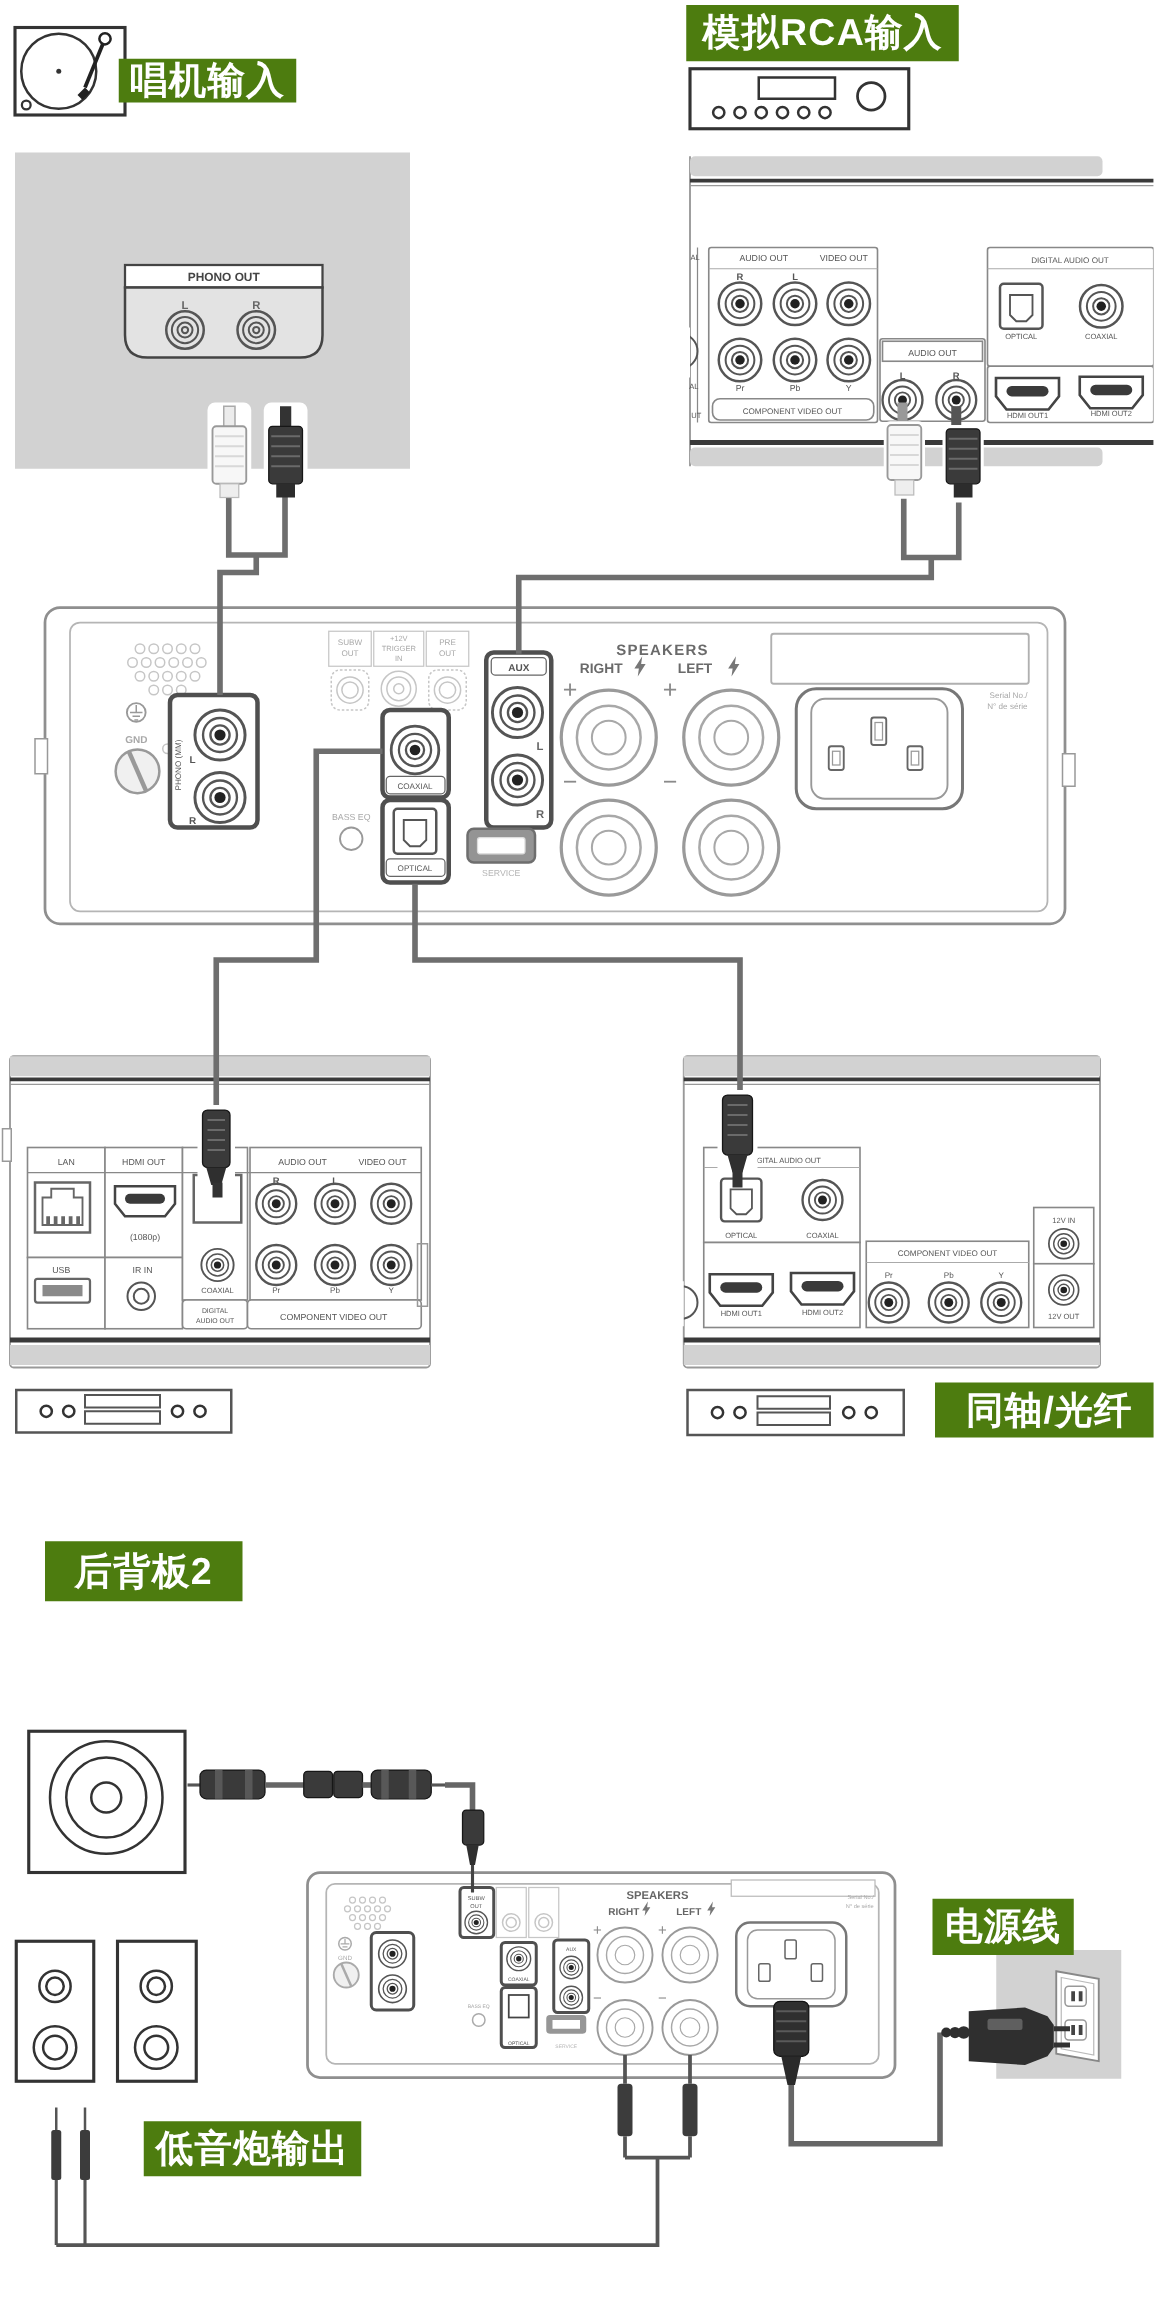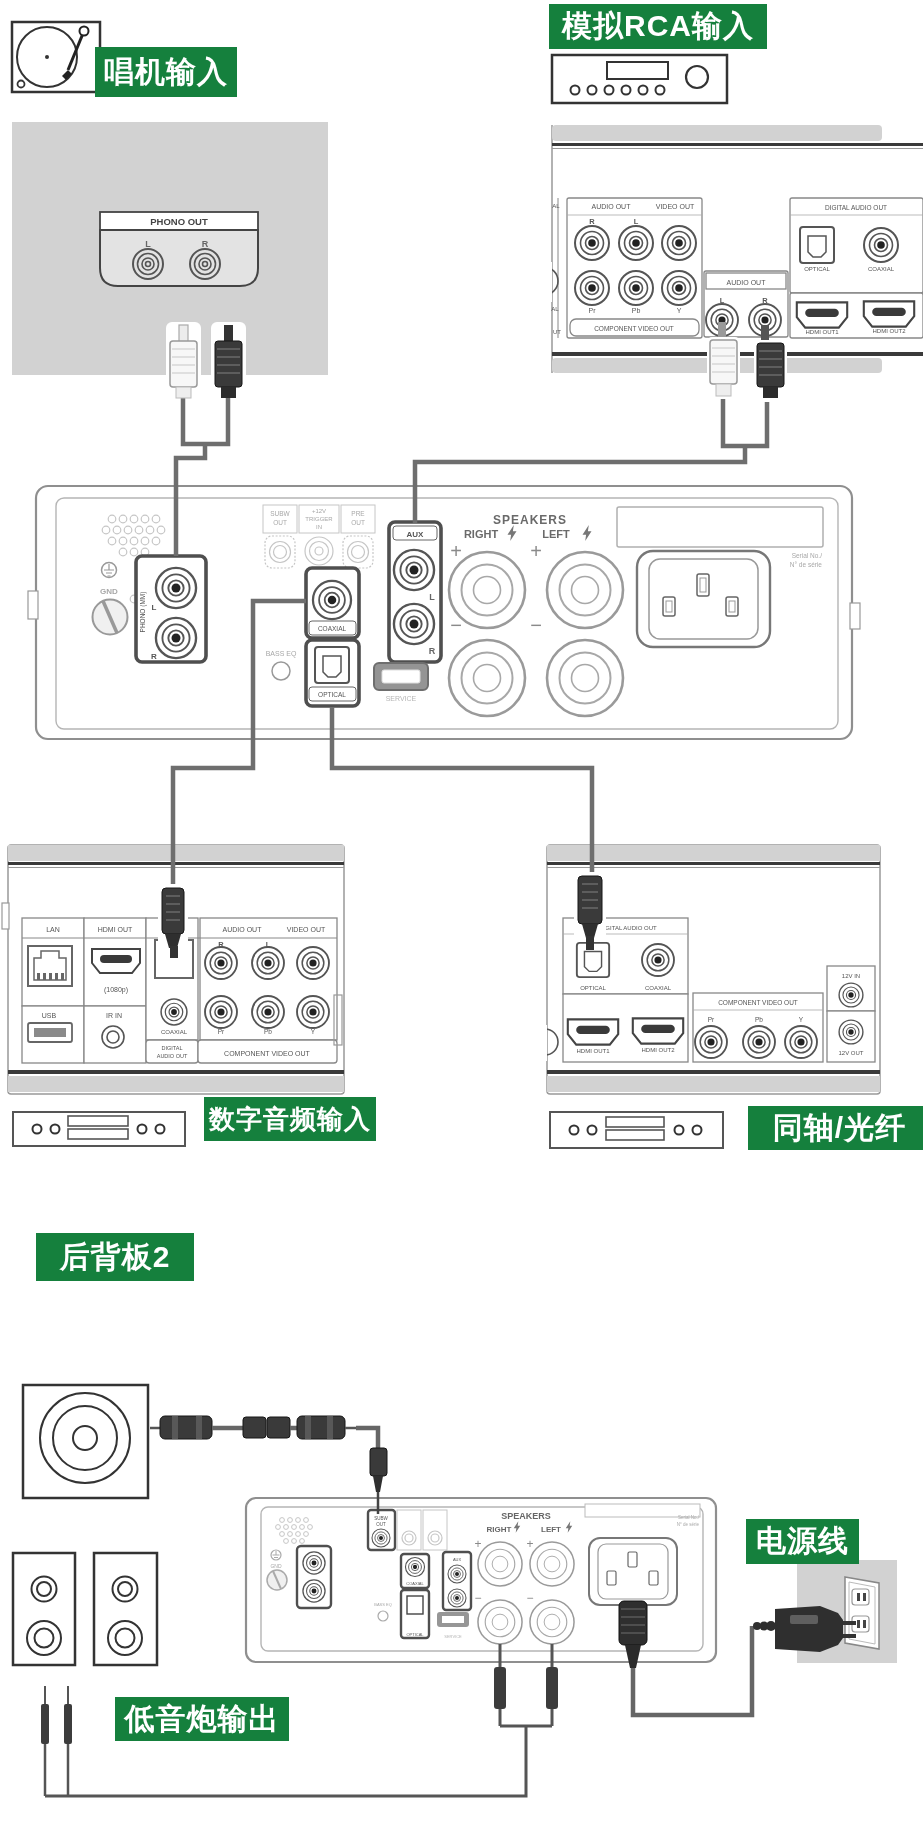--- a/index.html
+++ b/index.html
@@ -1,18 +1,18 @@
 <!DOCTYPE html>
 <html><head>
 <meta charset="utf-8">
 <style>
   html,body{margin:0;padding:0;background:#fff}
   .canvas{position:relative;width:923px;height:1838px;background:#fff;overflow:hidden;font-family:"Liberation Sans",sans-serif}
   .canvas>svg{position:absolute;left:0;top:0}
-  .tag{position:absolute;background:#15803d;color:#fff;font-weight:bold;font-size:30px;
+  .tag{position:absolute;background:#4d7c0f;color:#fff;font-weight:bold;font-size:30px;
        display:flex;align-items:center;justify-content:center;letter-spacing:1px;
        font-family:"Liberation Sans",sans-serif;white-space:nowrap}
   svg text{font-family:"Liberation Sans",sans-serif;fill:#555;text-anchor:middle}
   .t4{font-size:4px}.t45{font-size:4.5px}.t5{font-size:5px}.tD{font-size:5.5px}
   .tC{font-size:6px}.tB{font-size:6.5px}.tA{font-size:7px}
   .tF{font-size:7.5px;font-weight:bold}.tE{font-size:8px;font-weight:bold}
   .t9b{font-size:9px;font-weight:bold;fill:#666}.t95b{font-size:9.5px;font-weight:bold;fill:#444}
   .t8b{font-size:8px;font-weight:bold;fill:#666}
   .tG{font-size:12px;font-weight:bold;fill:#6a6a6a;letter-spacing:1px}
   .tH{font-size:11px;font-weight:bold;fill:#6a6a6a}
@@ -627,21 +627,20 @@
   <path d="M500,1726 H552 M526,1726 V1796 H45" fill="none" stroke="#555" stroke-width="3"></path>
   <line x1="45" y1="1796" x2="45" y2="1742" stroke="#555" stroke-width="2.5"></line>
   <rect x="41" y="1704" width="8" height="40" rx="2" fill="#3c3c3c"></rect>
   <line x1="45" y1="1704" x2="45" y2="1686" stroke="#555" stroke-width="2"></line>
   <line x1="68" y1="1796" x2="68" y2="1742" stroke="#555" stroke-width="2.5"></line>
   <rect x="64" y="1704" width="8" height="40" rx="2" fill="#3c3c3c"></rect>
   <line x1="68" y1="1704" x2="68" y2="1686" stroke="#555" stroke-width="2"></line>
 </g>
 </svg>
 
-<div class="tag" style="left:95px;top:47px;width:142px;height:50px">唱机输入</div>
+<div class="tag" style="left:95px;top:47px;width:142px;height:35px">唱机输入</div>
 <div class="tag" style="left:549px;top:4px;width:218px;height:45px">模拟RCA输入</div>
-<div class="tag" style="left:204px;top:1097px;width:172px;height:44px;font-size:26px">数字音频输入</div>
 <div class="tag" style="left:748px;top:1106px;width:183px;height:44px">同轴/光纤</div>
 <div class="tag" style="left:36px;top:1233px;width:158px;height:48px">后背板2</div>
 <div class="tag" style="left:746px;top:1519px;width:113px;height:45px">电源线</div>
 <div class="tag" style="left:115px;top:1697px;width:174px;height:44px">低音炮输出</div>
 
 </div>
 
 </body></html>

